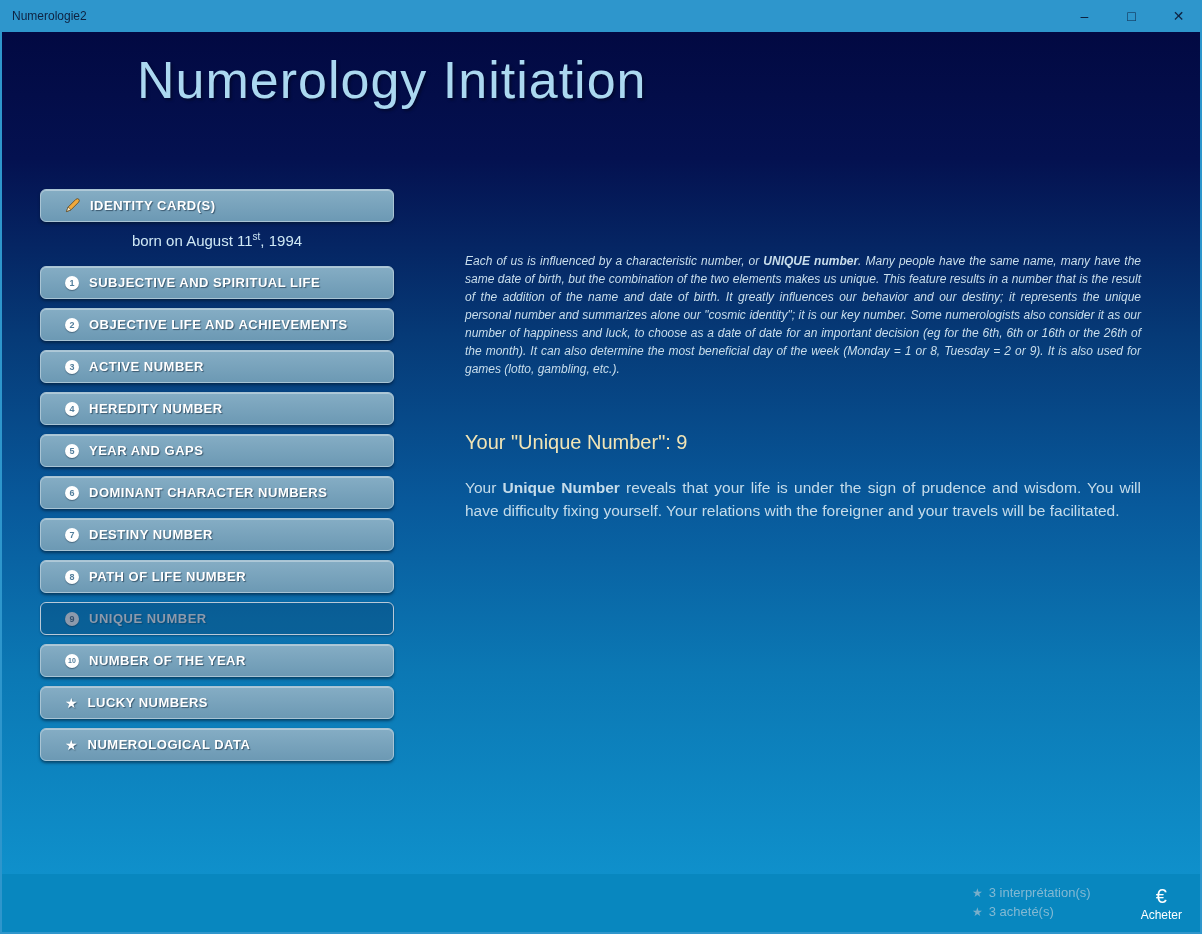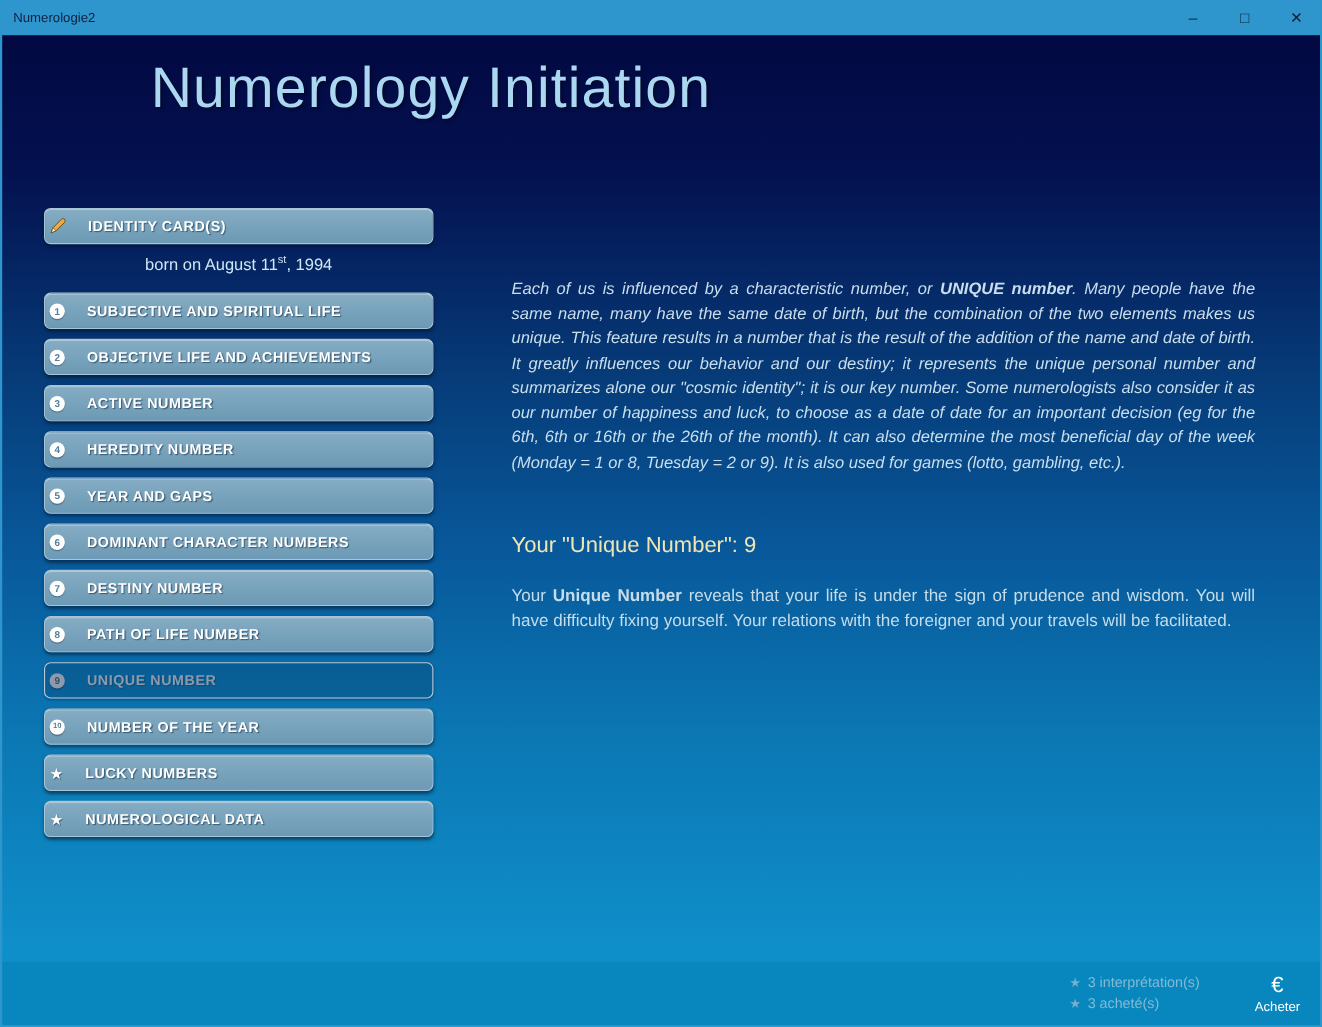--- a/index.html
+++ b/index.html
@@ -25,21 +25,21 @@
   .app-title{position:absolute;left:135px;top:18px;margin:0;
     font-size:52px;font-weight:300;letter-spacing:1px;color:#ABD8F0;
     text-shadow:2px 2px 3px rgba(0,0,0,0.35);}
 
   
   .sidebar{position:absolute;left:38px;top:157px;width:354px;}
   .side-btn{height:33px;border-radius:6px;box-sizing:border-box;
     background:linear-gradient(180deg,#85ADC4,#6C99B4);
     border:1px solid #A9C4D4;
     box-shadow:0 2px 3px rgba(2,20,40,0.55), inset 0 1px 0 rgba(255,255,255,0.35);
-    display:flex;align-items:center;gap:20px;padding:0 4px;
+    display:flex;align-items:center;gap:10px;padding:0 24px;
     margin-bottom:9px;cursor:pointer;}
   .side-label{color:#FFFFFF;font-size:13px;font-weight:bold;letter-spacing:0.5px;
     text-shadow:1px 1px 1px rgba(10,30,50,0.55);white-space:nowrap;}
   .side-btn.selected{background:rgba(8,28,58,0.18);border:1px solid #B9C9D8;
     box-shadow:0 1px 2px rgba(2,20,40,0.35);}
   .side-btn.selected .side-label{color:#8D9AAC;text-shadow:1px 1px 1px rgba(10,30,50,0.3);}
   .badge-circle{flex:0 0 auto;width:14px;height:14px;border-radius:50%;background:#FFFFFF;
     color:#527E9C;font-size:9px;font-weight:bold;display:flex;align-items:center;
     justify-content:center;box-shadow:0 1px 1px rgba(10,30,50,0.4);}
   .badge-circle.b10{font-size:7px;}
@@ -49,21 +49,21 @@
   .pencil{flex:0 0 auto;display:flex;align-items:center;}
   .identity-name{margin-top:16px;text-align:center;color:#CFE8F5;font-size:15px;}
   .identity-birth{margin-top:5px;margin-bottom:17px;text-align:center;color:#CFE8F5;font-size:15px;}
   .identity-birth sup{font-size:10px;}
 
   
   .content{position:absolute;left:463px;top:193px;width:676px;}
   .content-title{margin:0 0 0 52px;font-size:23px;font-weight:bold;color:#A5D2EA;
     letter-spacing:0.3px;text-shadow:1px 1px 2px rgba(2,10,30,0.6);}
   .intro{margin:27px 0 0 0;font-style:italic;text-align:justify;color:#C9DEEC;
-    font-size:15px;line-height:1.5;}
+    font-size:12px;line-height:1.5;}
   .intro b{font-weight:bold;}
   .result-heading{margin:53px 0 0 0;font-size:20px;font-weight:normal;color:#F2E5B5;}
   .interp{margin:22px 0 0 0;text-align:justify;color:#C5DCEA;font-size:15.5px;line-height:1.5;}
 
   
   .footer{position:absolute;left:2px;right:2px;bottom:2px;height:58px;background:#0887BF;
     display:flex;align-items:center;justify-content:flex-end;gap:50px;
     padding-right:18px;box-sizing:border-box;}
   .stats{color:#83B9D3;font-size:13px;line-height:1.45;}
   .stat-row{display:flex;align-items:center;gap:6px;}

